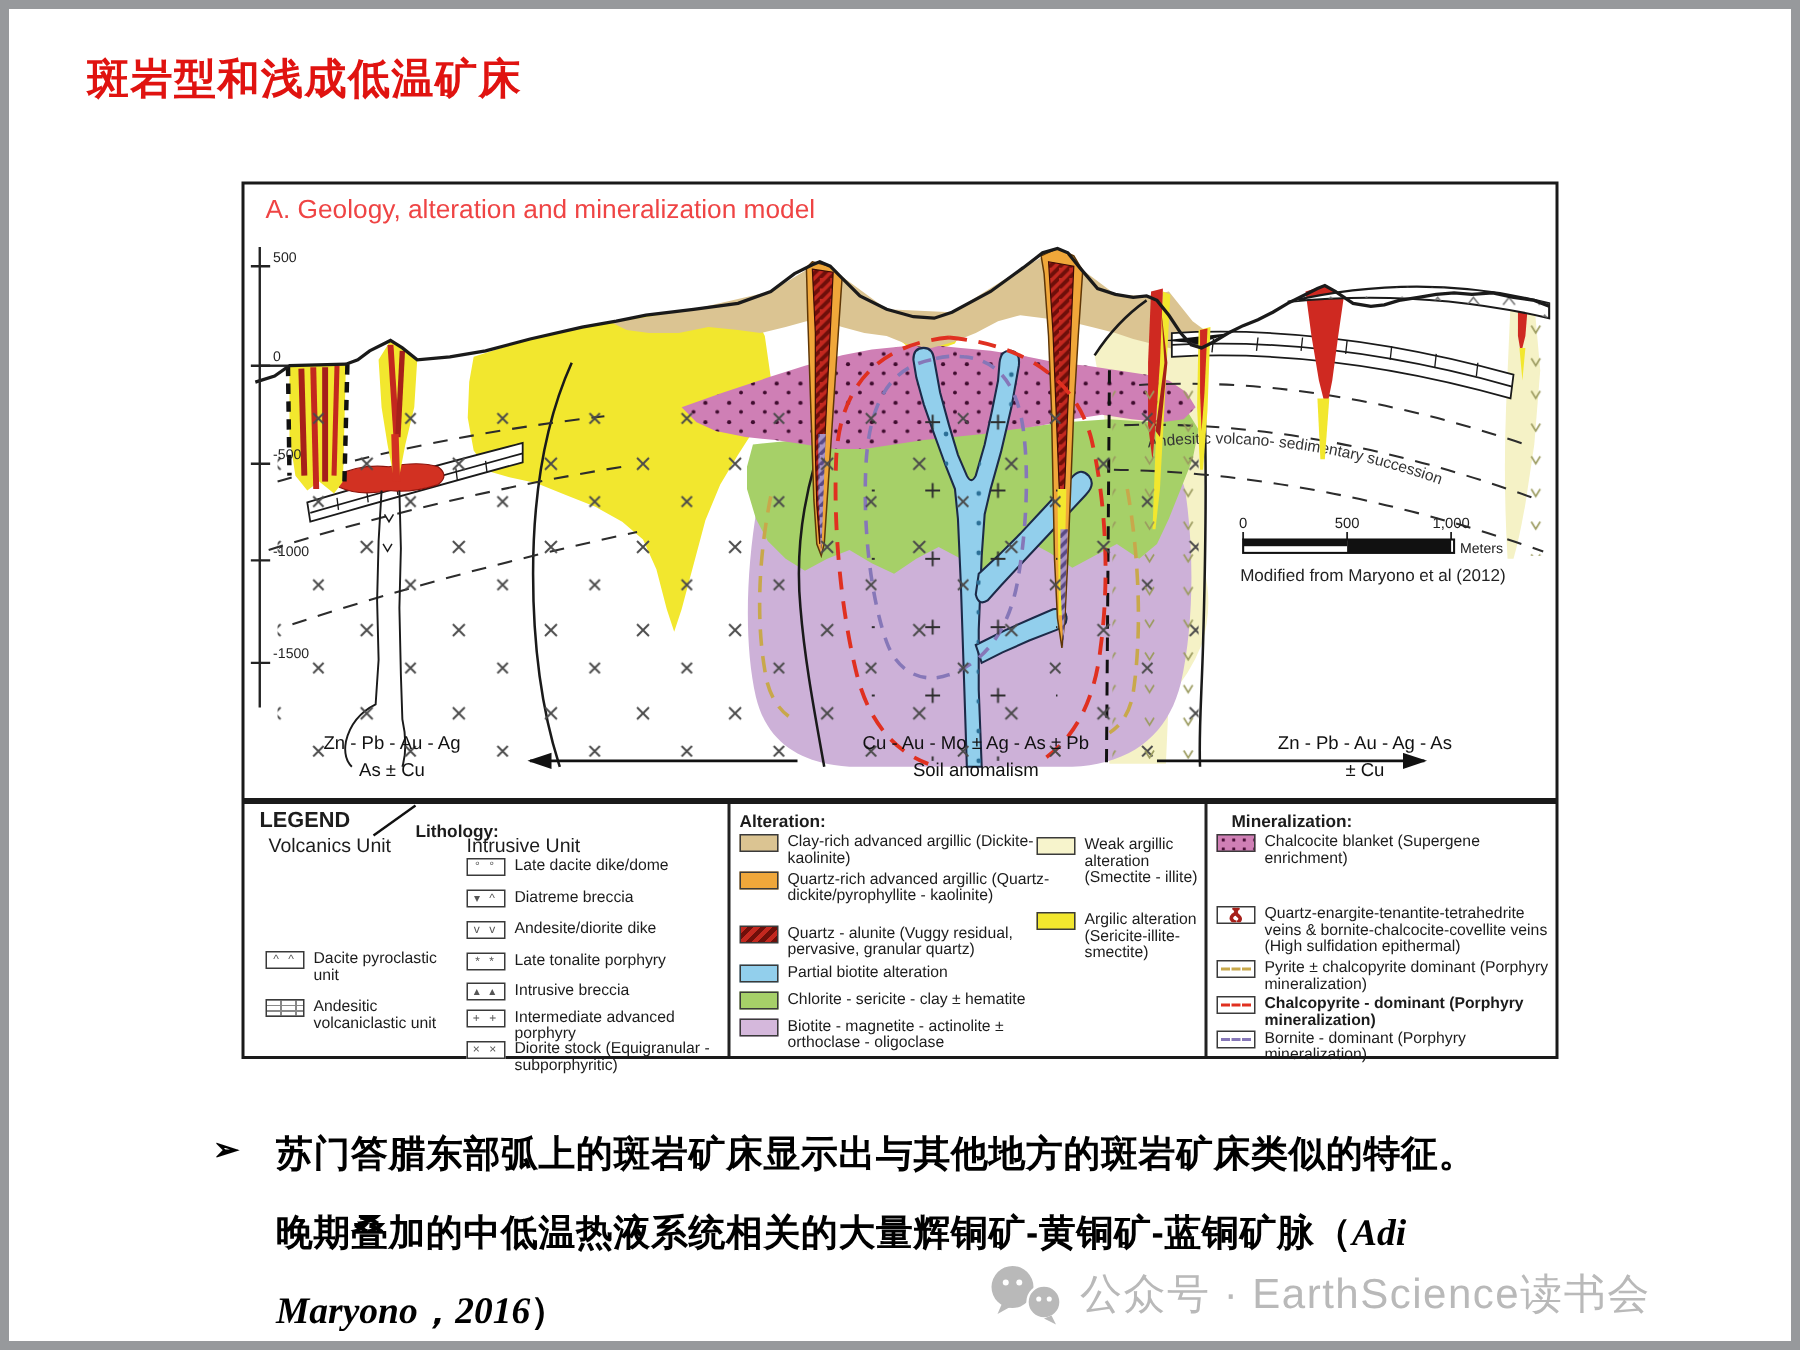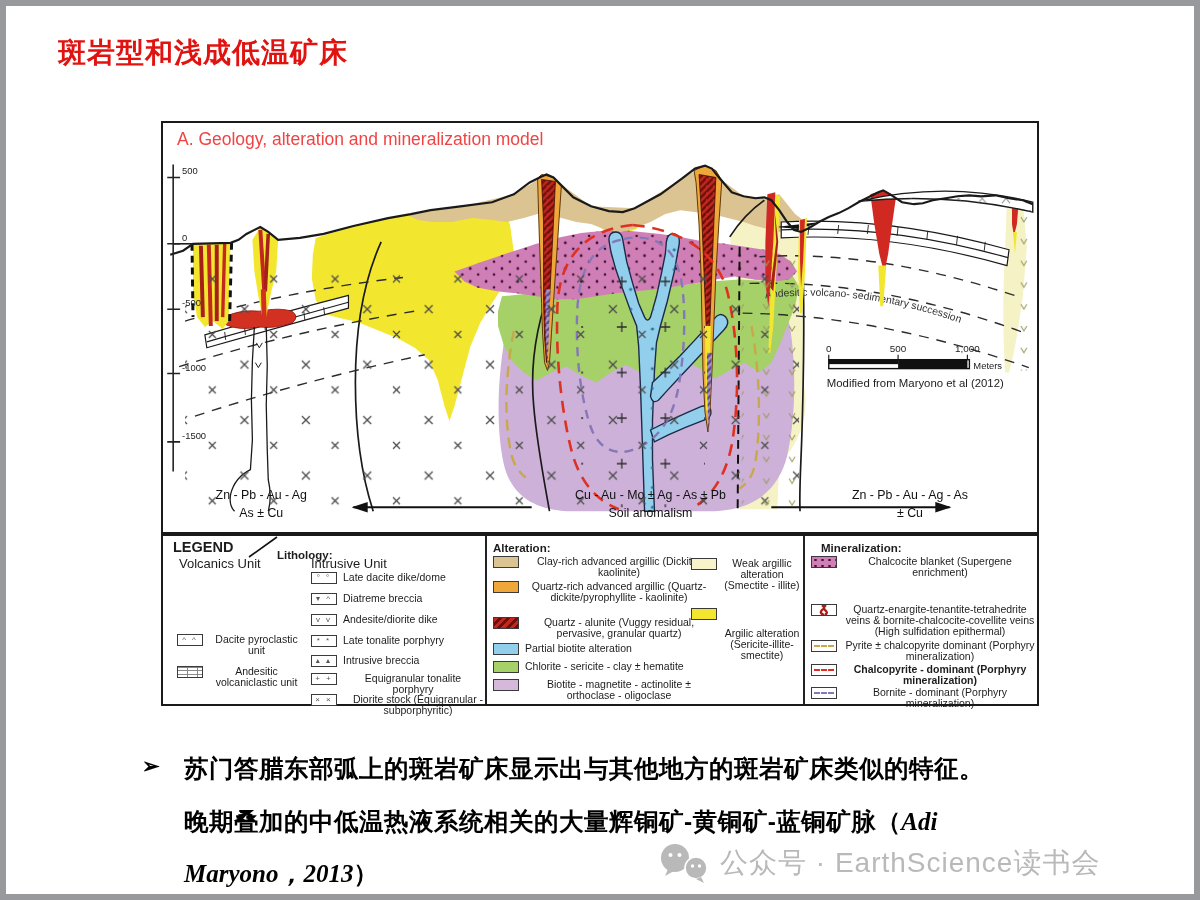--- a/index.html
+++ b/index.html
@@ -2,21 +2,21 @@
 <html><head>
 <meta charset="utf-8">
 <style>
   html,body{margin:0;padding:0;}
   body{width:1200px;height:900px;background:#97999c;position:relative;overflow:hidden;
        font-family:"Liberation Sans",sans-serif;}
   #slide{position:absolute;left:6px;top:6px;right:6px;bottom:6px;background:#ffffff;}
   #slide-title{position:absolute;left:52px;top:28px;font-size:28px;font-weight:bold;color:#e01310;letter-spacing:1px;}
   
   #model-box{position:absolute;left:155px;top:115px;width:878px;height:413px;border:2px solid #1a1a1a;background:#fff;box-sizing:border-box;}
-  #legend-box{position:absolute;left:155px;top:528px;width:878px;height:172px;border:2px solid #1a1a1a;border-top-width:2px;background:#fff;box-sizing:border-box;font-size:10.5px;color:#1c1c1c;line-height:1.07;text-align:center;}
+  #legend-box{position:absolute;left:155px;top:528px;width:878px;height:172px;border:2px solid #1a1a1a;border-top-width:2px;background:#fff;box-sizing:border-box;font-size:10.5px;color:#1c1c1c;line-height:1.07;}
   #model-title{position:absolute;left:14px;top:6px;font-size:17.5px;color:#ef4444;}
   .abs{position:absolute;}
   
   .lg-h{font-weight:bold;}
   .lg-row{position:absolute;display:flex;gap:6px;align-items:flex-start;}
   .sw{width:26px;height:12px;border:1px solid #3a3a3a;flex:0 0 auto;box-sizing:border-box;
       display:flex;align-items:center;justify-content:center;font-size:8px;color:#555;letter-spacing:2px;background:#fff;overflow:hidden;}
   .sw-tan{background:#dbc492;}
   .sw-orange{background:#f0a73a;}
   .sw-hatchred{background:repeating-linear-gradient(135deg,#c3281f 0 3px,#6e0f0a 3px 6px);}
@@ -281,21 +281,21 @@
     <div class="lg-row" style="left:148px;top:99px;">
       <span class="sw">* *</span>
       <span class="lg-lbl" style="max-width:140px;">Late tonalite porphyry</span>
     </div>
     <div class="lg-row" style="left:148px;top:119px;">
       <span class="sw">▴ ▴</span>
       <span class="lg-lbl" style="max-width:140px;">Intrusive breccia</span>
     </div>
     <div class="lg-row" style="left:148px;top:137px;">
       <span class="sw">+ +</span>
-      <span class="lg-lbl" style="max-width:140px;">Equigranular tonalite porphyry</span>
+      <span class="lg-lbl" style="max-width:140px;">Intermediate advanced porphyry</span>
     </div>
     <div class="lg-row" style="left:148px;top:158px;">
       <span class="sw">× ×</span>
       <span class="lg-lbl" style="max-width:150px;">Diorite stock (Equigranular - subporphyritic)</span>
     </div>
 
     <div class="lg-div" style="left:322px;"></div>
 
     <div class="abs lg-h" style="left:330px;top:6px;font-size:11.5px;">Alteration:</div>
     <div class="lg-row" style="left:330px;top:20px;">
@@ -321,21 +321,21 @@
     <div class="lg-row" style="left:330px;top:143px;">
       <span class="sw sw-lav"></span>
       <span class="lg-lbl">Biotite - magnetite - actinolite ± orthoclase - oligoclase</span>
     </div>
     <div class="lg-row" style="left:528px;top:22px;">
       <span class="sw sw-paleyel"></span>
       <span class="lg-lbl" style="max-width:78px;">Weak argillic alteration (Smectite - illite)</span>
     </div>
     <div class="lg-row" style="left:528px;top:72px;">
       <span class="sw sw-yellow"></span>
-      <span class="lg-lbl" style="max-width:78px;margin-top:20px;">Argilic alteration (Sericite-illite-smectite)</span>
+      <span class="lg-lbl" style="max-width:78px;">Argilic alteration (Sericite-illite-smectite)</span>
     </div>
 
     <div class="lg-div" style="left:640px;"></div>
 
     <div class="abs lg-h" style="left:658px;top:6px;font-size:11.5px;">Mineralization:</div>
     <div class="lg-row" style="left:648px;top:20px;">
       <span class="sw sw-pink"></span>
       <span class="lg-lbl" style="max-width:196px;">Chalcocite blanket (Supergene enrichment)</span>
     </div>
     <div class="lg-row" style="left:648px;top:68px;">
@@ -362,21 +362,21 @@
       <span class="sw sw-dash purp">
           <i></i>
         </span>
       <span class="lg-lbl" style="max-width:196px;">Bornite - dominant (Porphyry mineralization)</span>
     </div>
   </div>
 
   <div class="bullet" style="left:136px;top:748px;font-size:21px;">➢</div>
   <div class="bullet" style="left:178px;top:746px;">苏门答腊东部弧上的斑岩矿床显示出与其他地方的斑岩矿床类似的特征。</div>
   <div class="bullet" style="left:178px;top:799px;"><span>晚期叠加的中低温热液系统相关的大量辉铜矿-黄铜矿-蓝铜矿脉（</span><span class="serifit">Adi</span></div>
-  <div class="bullet" style="left:178px;top:851px;"><span class="serifit">Maryono，2013</span><span>）</span></div>
+  <div class="bullet" style="left:178px;top:851px;"><span class="serifit">Maryono，2016</span><span>）</span></div>
 
   <div id="watermark">
     <svg width="52" height="42" viewBox="0 0 52 42">
       <circle cx="17" cy="16" r="14" fill="#b9b9b9"></circle>
       <path d="M10,27 L7,34 L16,29 Z" fill="#b9b9b9"></path>
       <circle cx="12.5" cy="13" r="2" fill="#fff"></circle>
       <circle cx="21.5" cy="13" r="2" fill="#fff"></circle>
       <circle cx="38" cy="26" r="11" fill="#b9b9b9" stroke="#fff" stroke-width="1.6"></circle>
       <path d="M43,35 L46,41 L38,37 Z" fill="#b9b9b9"></path>
       <circle cx="34.5" cy="24" r="1.7" fill="#fff"></circle>

